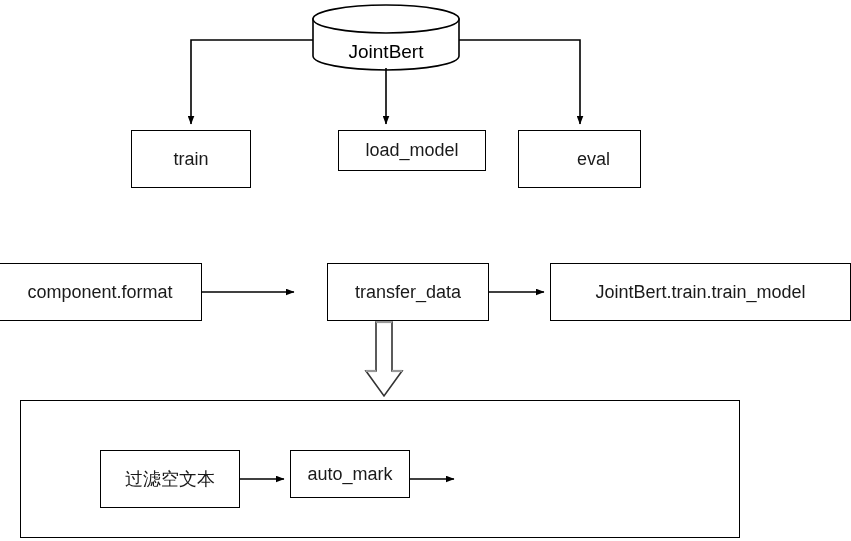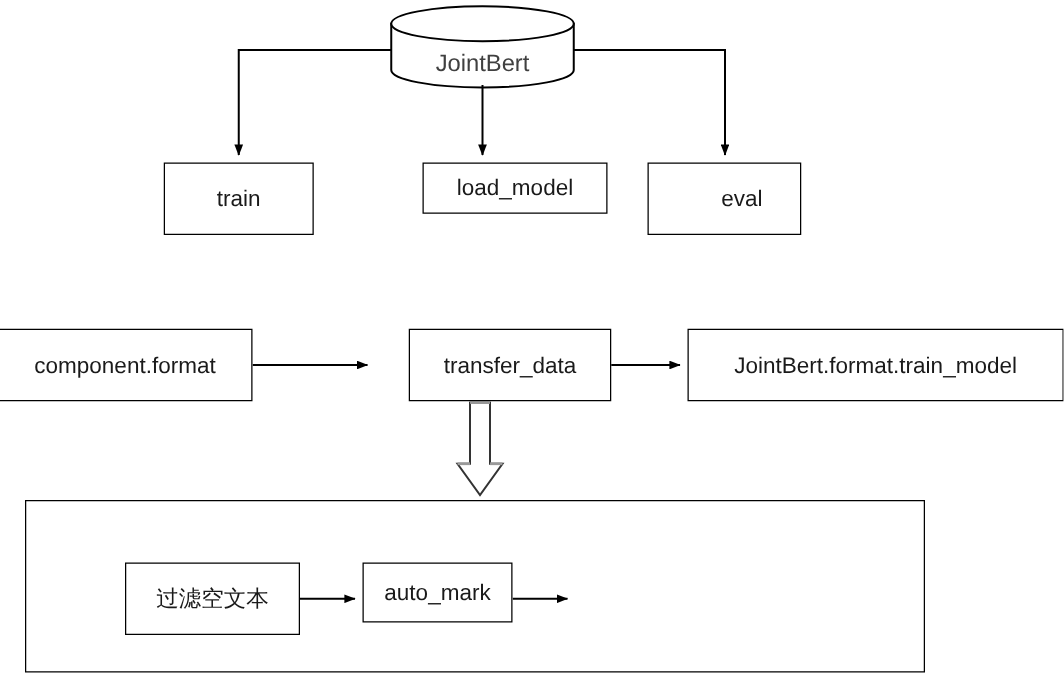--- a/index.html
+++ b/index.html
@@ -48,21 +48,21 @@
   }
   .cylinder {
     position: absolute;
   }
   .cyl-label {
     position: absolute;
     left: 0;
     right: 0;
     text-align: center;
     font-size: 19px;
-    color: #404040;
+    color: #000000;
     white-space: nowrap;
   }
 </style>
 </head>
 <body>
 
 <div id="canvas">
 
   <svg class="layer" viewBox="0 0 851 541" xmlns="http://www.w3.org/2000/svg">
     <defs>
@@ -118,21 +118,21 @@
 
   <div class="node" style="left:-2px; top:263px; width:204px; height:58px;">
     <span class="node-label">component.format</span>
   </div>
 
   <div class="node" style="left:300px; top:263px; width:162px; height:58px;margin-left:27px;">
     <span class="node-label">transfer_data</span>
   </div>
 
   <div class="node" style="left:550px; top:263px; width:301px; height:58px;">
-    <span class="node-label">JointBert.format.train_model</span>
+    <span class="node-label">JointBert.train.train_model</span>
   </div>
 
   <div class="group-box" style="left:20px; top:400px; width:720px; height:138px;"></div>
 
   <div class="node" style="left:100px; top:450px; width:140px; height:58px;text-align:center;">
     <span class="node-label">过滤空文本</span>
   </div>
 
   <div class="node" style="left:290px; top:450px; width:120px; height:48px;">
     <span class="node-label">auto_mark</span>

